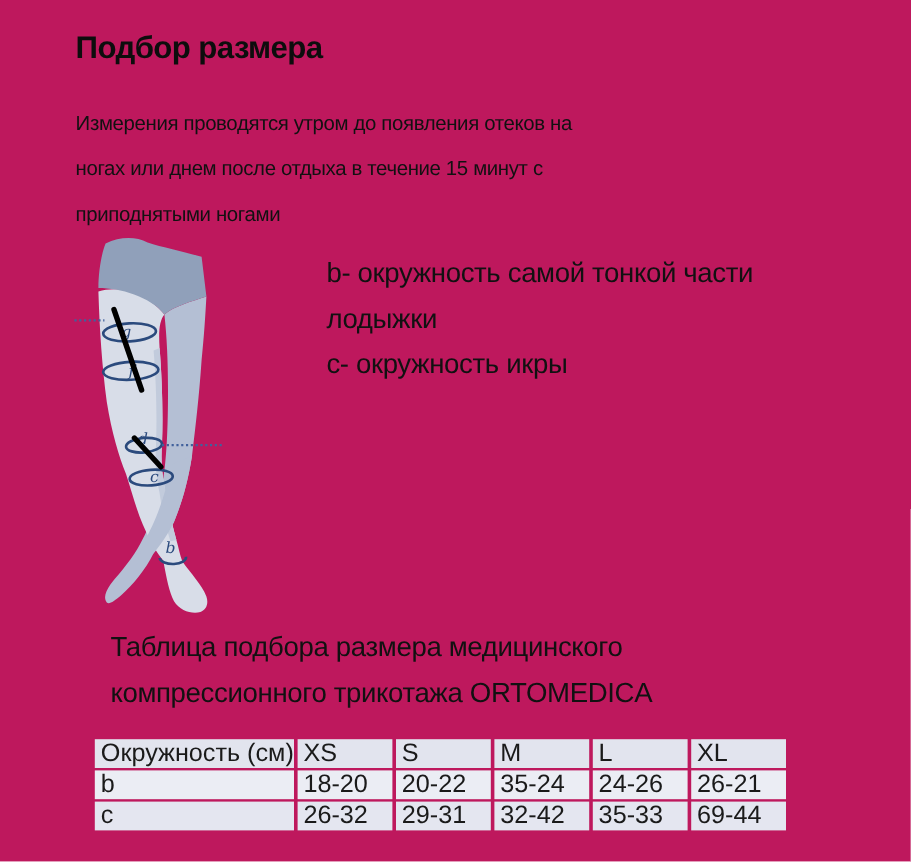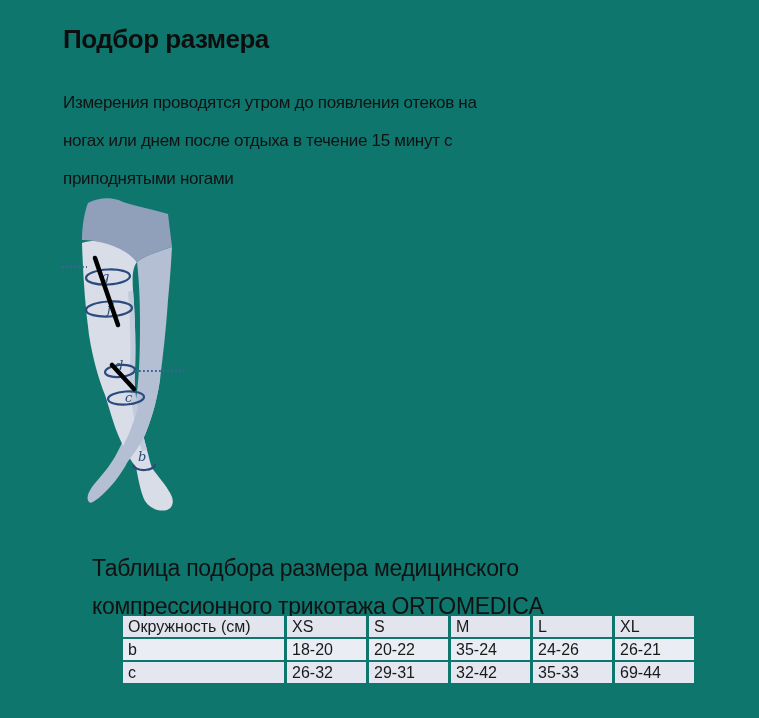--- a/index.html
+++ b/index.html
@@ -1,41 +1,41 @@
 <!DOCTYPE html>
 <html><head>
 <meta charset="utf-8">
 <style>
   html,body{margin:0;padding:0;background:#ffffff;}
   .page{
-    position:relative;width:759px;height:718px;background:#0f766e;overflow:hidden;
+    position:relative;width:759px;height:718px;background:#be185d;overflow:hidden;
     font-family:"Liberation Sans",sans-serif;color:#111111;
   }
   .abs{position:absolute;}
   .page-title{
     left:63px;top:24px;font-size:26px;font-weight:bold;letter-spacing:-0.5px;color:#0d0d0d;
     white-space:pre-line;
   }
   .intro{
     left:63px;top:84px;width:660px;font-size:17px;line-height:38px;letter-spacing:-0.3px;
     white-space:pre-line;
   }
   .legend{
     left:272px;top:208px;width:460px;font-size:23px;line-height:38px;letter-spacing:-0.3px;
     white-space:pre-line;
   }
   .table-title{
-    left:92px;top:549px;width:620px;font-size:23px;line-height:38px;letter-spacing:-0.3px;
+    left:92px;top:520px;width:620px;font-size:23px;line-height:38px;letter-spacing:-0.3px;
     white-space:pre-line;
   }
   .figure-wrap{left:55px;top:195px;width:190px;height:320px;}
   table.size-table{
     position:absolute;left:76px;top:614px;
     border-collapse:separate;border-spacing:3px 2px;
-    font-size:16px;color:#1a1a1a;table-layout:fixed;margin-left:44px;
+    font-size:21px;color:#1a1a1a;table-layout:fixed;
   }
   table.size-table td{
     height:21px;padding:0 0 0 5px;vertical-align:middle;white-space:nowrap;overflow:hidden;
   }
   tr.hdr td{background:#e2e4ee;}
   tr.band-b td{background:#ebedf4;}
   tr.band-c td{background:#e4e6f0;}
   .ring-label{font-family:"DejaVu Serif",serif;font-style:italic;font-size:13px;fill:#2b4a7d;}
 </style>
 </head>
@@ -124,20 +124,23 @@
       <text class="ring-label" x="52" y="118">f</text>
       <text class="ring-label" x="60" y="175">d</text>
       <text class="ring-label" x="70" y="207">c</text>
       <text class="ring-label" x="83" y="266">b</text>
 
       <line x1="40" y1="63" x2="63" y2="130" stroke="#000000" stroke-width="4.5" stroke-linecap="round"></line>
       <line x1="57" y1="170" x2="79" y2="194" stroke="#000000" stroke-width="4.5" stroke-linecap="round"></line>
     </svg>
   </div>
 
+  <div class="abs legend">b- окружность самой тонкой части
+лодыжки
+c- окружность икры</div>
 
   <div class="abs table-title">Таблица подбора размера медицинского
 компрессионного трикотажа ORTOMEDICA</div>
 
   <table class="size-table">
     <colgroup>
       <col style="width:161px">
         <col style="width:79px">
         <col style="width:79px">
       <col style="width:79px">

